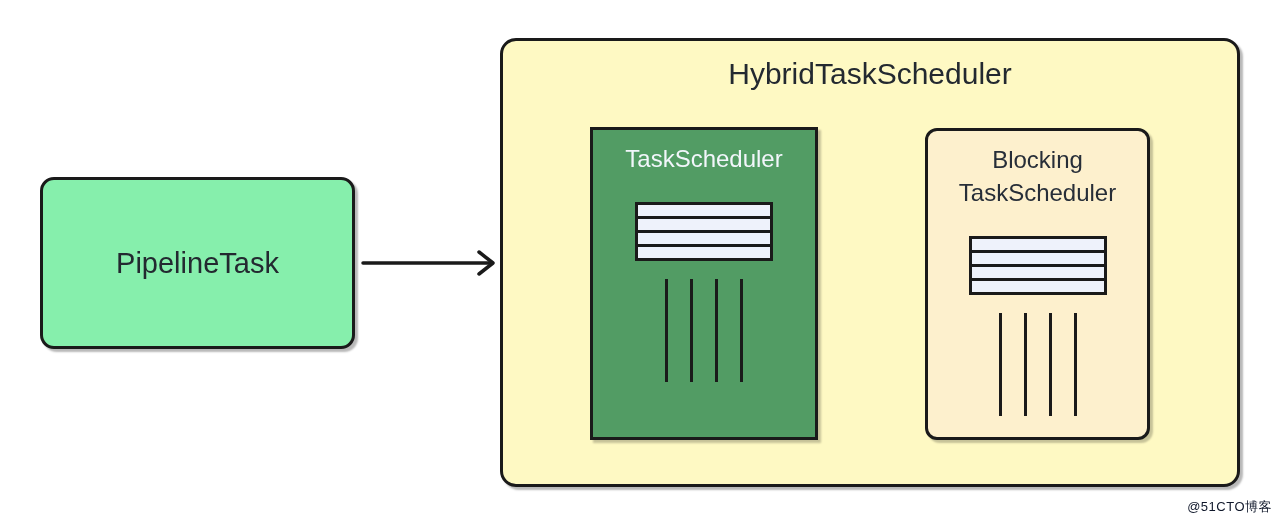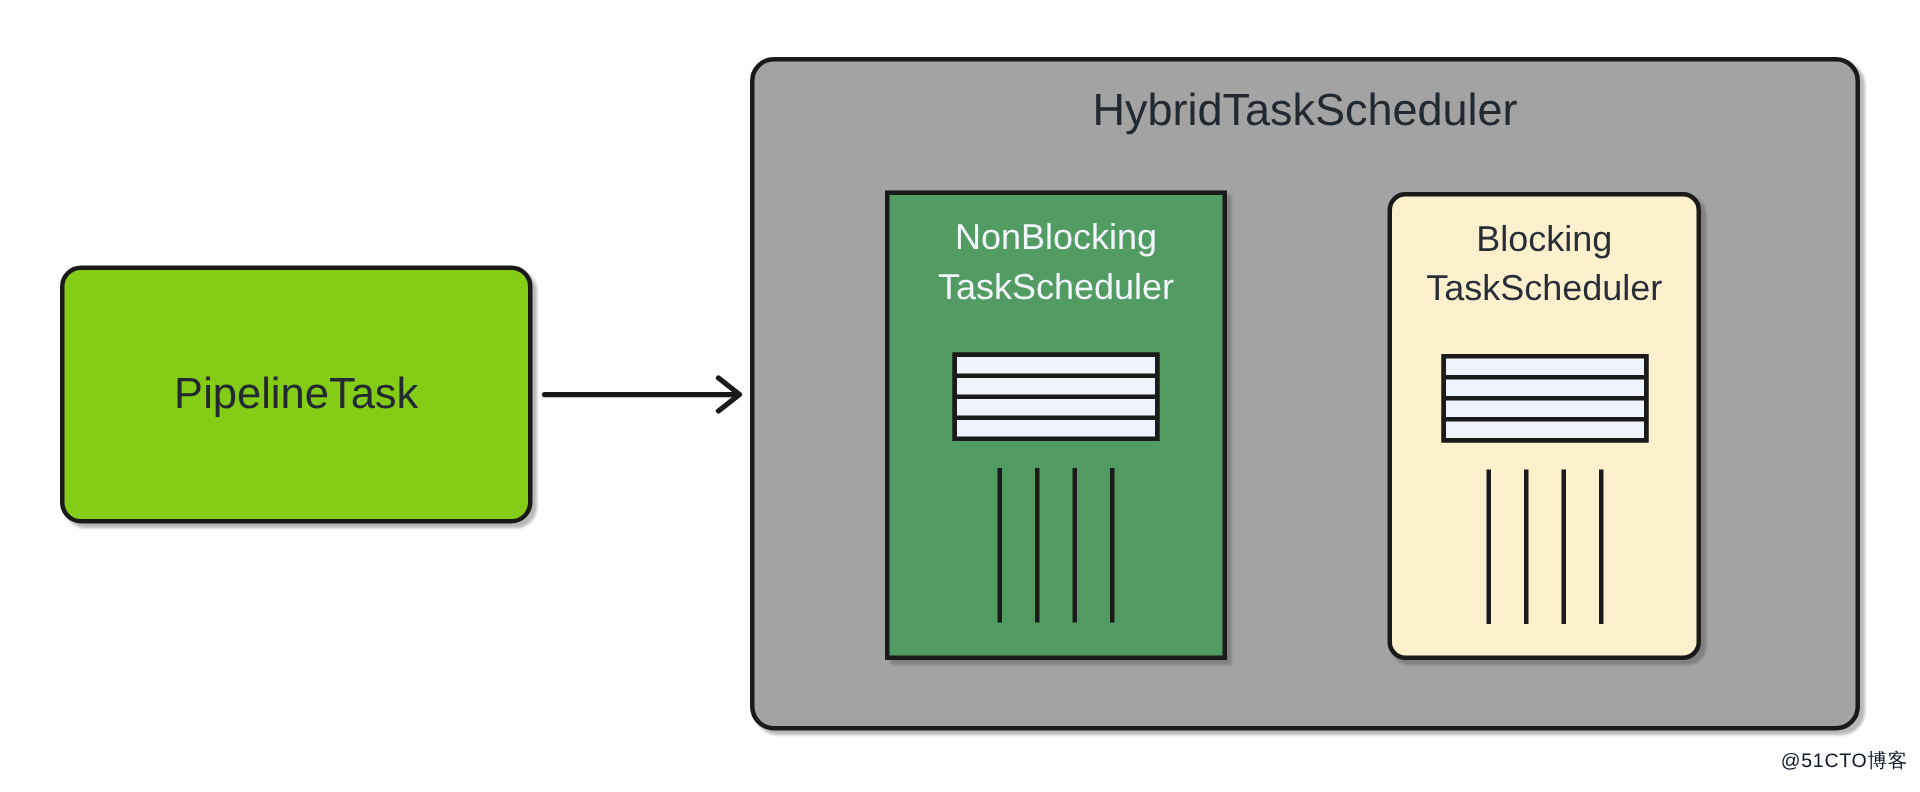--- a/index.html
+++ b/index.html
@@ -4,49 +4,49 @@
 <style>
   * { margin: 0; padding: 0; box-sizing: border-box; }
   html, body { width: 1280px; height: 528px; background: #ffffff; overflow: hidden; }
   body { font-family: "Liberation Sans", "DejaVu Sans", sans-serif; position: relative; }
 
   .canvas { position: absolute; inset: 0; width: 1280px; height: 528px; }
 
   
   .pipeline-task {
     position: absolute; left: 40px; top: 177px; width: 315px; height: 172px;
-    background: #84cc16; border: 3.5px solid #1a1a1a; border-radius: 14px;
+    background: #86efac; border: 3.5px solid #1a1a1a; border-radius: 14px;
     box-shadow: 3px 3px 2px rgba(0,0,0,0.28);
     display: flex; align-items: center; justify-content: center;
     font-size: 29px; color: #232930;
   }
 
   
   .flow-arrow { position: absolute; left: 359px; top: 248px; width: 140px; height: 30px; }
 
   
   .hybrid-container {
     position: absolute; left: 500px; top: 38px; width: 740px; height: 449px;
-    background: #a3a3a3; border: 3px solid #1a1a1a; border-radius: 16px;
+    background: #fef9c3; border: 3px solid #1a1a1a; border-radius: 16px;
     box-shadow: 3px 3px 2px rgba(0,0,0,0.28);
   }
   .hybrid-title {
     position: absolute; top: 16px; left: 0; width: 100%;
     text-align: center; font-size: 30px; color: #232930;
   }
 
   
   .scheduler-card {
     position: absolute; border: 3px solid #1a1a1a;
     box-shadow: 3px 3px 2px rgba(0,0,0,0.22);
     display: flex; flex-direction: column; align-items: center;
     padding-top: 12px;
   }
   .scheduler-card.nonblocking { left: 87px; top: 86px; width: 228px; height: 313px; border-radius: 0; }
-  .scheduler-card.blocking    { left: 422px; top: 87px; width: 209px; height: 312px; border-radius: 12px; }
+  .scheduler-card.blocking    { left: 422px; top: 87px; width: 225px; height: 312px; border-radius: 12px; }
 
   .sched-label { text-align: center; font-size: 24px; line-height: 33px; }
 
   .task-queue-icon {
     margin-top: 27px; width: 138px;
     background: #1a1a1a; border: 3px solid #1a1a1a;
     display: flex; flex-direction: column; gap: 3px;
   }
   .q-row { height: 11px; background: #eef2fb; }
 
@@ -71,21 +71,20 @@
   <svg class="flow-arrow" viewBox="0 0 140 30" xmlns="http://www.w3.org/2000/svg">
     <line x1="4" y1="15" x2="132" y2="15" stroke="#1a1a1a" stroke-width="3.5" stroke-linecap="round"></line>
     <polyline points="120,4 134,15 120,26" fill="none" stroke="#1a1a1a" stroke-width="3.5" stroke-linecap="round" stroke-linejoin="round"></polyline>
   </svg>
 
   <div class="hybrid-container">
     <div class="hybrid-title">HybridTaskScheduler</div>
 
     <div class="scheduler-card nonblocking" style="background: rgb(82, 156, 100); color: rgb(242, 246, 251);">
       <div class="sched-label">
-        <div>NonBlocking</div>
         <div>TaskScheduler</div>
       </div>
       <div class="task-queue-icon">
           <div class="q-row" style="background: rgb(238, 242, 251);"></div>
           <div class="q-row" style="background: rgb(238, 242, 251);"></div>
           <div class="q-row" style="background: rgb(238, 242, 251);"></div>
           <div class="q-row" style="background: rgb(238, 242, 251);"></div>
         </div>
       <div class="worker-threads-icon">
           <div class="t-line"></div>

